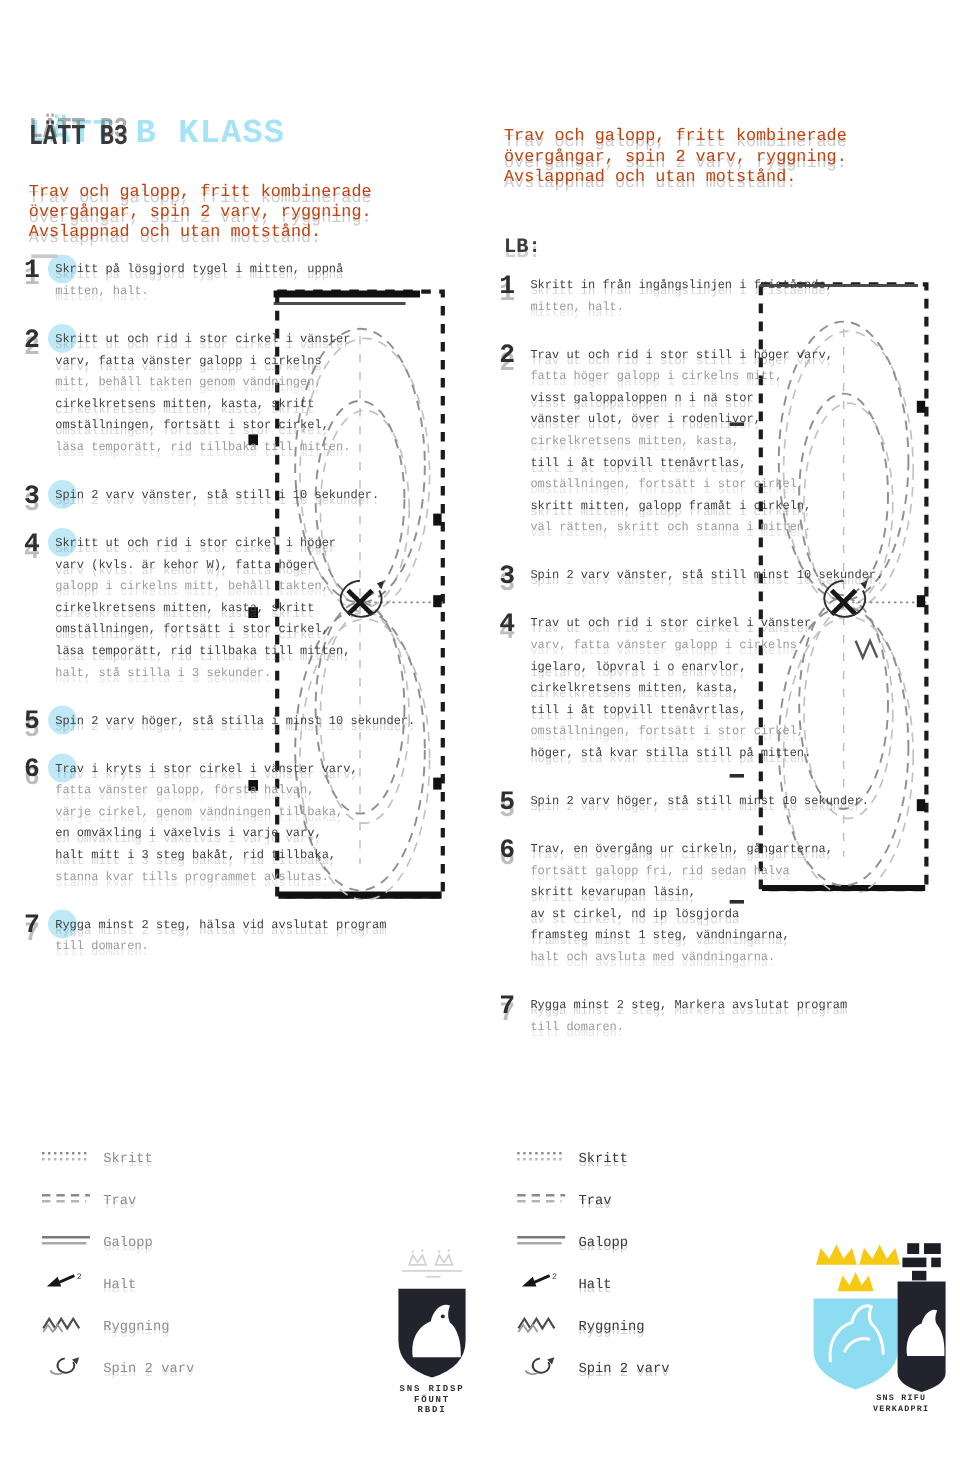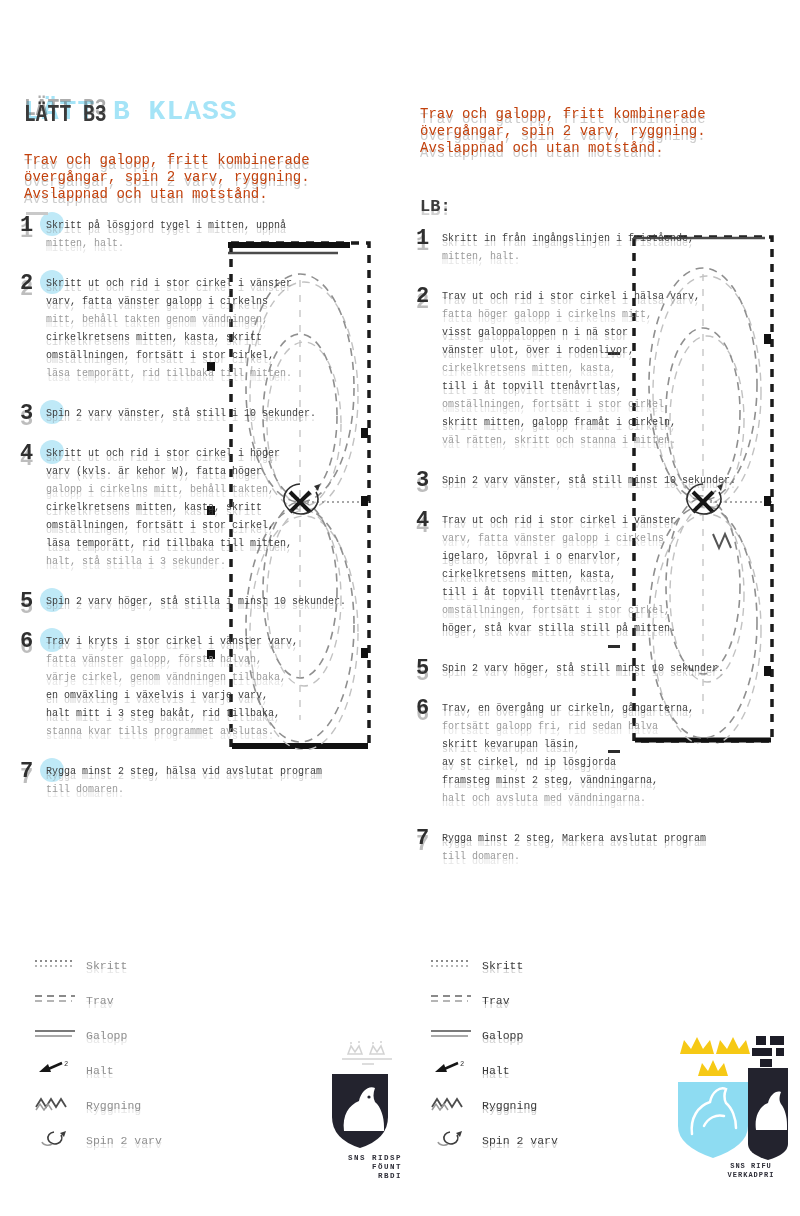--- a/index.html
+++ b/index.html
@@ -43,21 +43,21 @@
   .faintline{position:absolute;width:22px;height:3px;background:#c9c9c9;}
   
   .legend{position:absolute;width:170px;}
   .legend-left{left:34px;top:948px;}
   .legend-right{left:430px;top:948px;}
   .lrow{display:flex;align-items:center;height:35px;}
   .licon{width:52px;flex:0 0 52px;}
   .llab{font-size:11.5px;color:#3a3a3a;text-shadow:0 4px 0 rgba(120,120,120,.35);}
   .legend-left .llab{color:#8f8f8f;text-shadow:0 4px 0 rgba(170,170,170,.3);}
   
-  .logo-center{position:absolute;left:318px;top:1038px;width:84px;text-align:right;}
+  .logo-center{position:absolute;left:318px;top:1038px;width:84px;text-align:center;}
   .logo-right{position:absolute;left:674px;top:1034px;width:120px;}
   .logo-text{margin-top:5px;font-size:7.5px;font-weight:bold;letter-spacing:1.5px;
              color:#2e2e38;line-height:9px;}
   .logo-text-r{position:absolute;left:34px;top:128px;width:86px;text-align:center;
              font-size:7px;font-weight:bold;letter-spacing:1px;color:#2e2e38;line-height:8.5px;}
 </style>
 </head>
 <body>
 
 <div class="page">
@@ -154,21 +154,21 @@
         <div class="item">
           <span class="num">1</span>
           <div class="lines">
             <div class="ln">Skritt in från ingångslinjen i fristående,</div>
             <div class="ln g">mitten, halt.</div>
           </div>
         </div>
         <div class="item">
           <span class="num">2</span>
           <div class="lines">
-            <div class="ln">Trav ut och rid i stor cirkel i hälsa varv,</div>
+            <div class="ln">Trav ut och rid i stor still i höger varv,</div>
             <div class="ln g">fatta höger galopp i cirkelns mitt,</div>
             <div class="ln">visst galoppaloppen n i nä stor</div>
             <div class="ln">vänster ulot, över i rodenlivor,</div>
             <div class="ln g">cirkelkretsens mitten, kasta,</div>
             <div class="ln">till i åt topvill ttenåvrtlas,</div>
             <div class="ln g">omställningen, fortsätt i stor cirkel,</div>
             <div class="ln">skritt mitten, galopp framåt i cirkeln,</div>
             <div class="ln g">väl rätten, skritt och stanna i mitten.</div>
           </div>
         </div>
@@ -196,21 +196,21 @@
             <div class="ln">Spin 2 varv höger, stå still minst 10 sekunder.</div>
           </div>
         </div>
         <div class="item">
           <span class="num">6</span>
           <div class="lines">
             <div class="ln">Trav, en övergång ur cirkeln, gångarterna,</div>
             <div class="ln g">fortsätt galopp fri, rid sedan halva</div>
             <div class="ln">skritt kevarupan läsin,</div>
             <div class="ln">av st cirkel, nd ip lösgjorda</div>
-            <div class="ln">framsteg minst 2 steg, vändningarna,</div>
+            <div class="ln">framsteg minst 1 steg, vändningarna,</div>
             <div class="ln g">halt och avsluta med vändningarna.</div>
           </div>
         </div>
         <div class="item">
           <span class="num">7</span>
           <div class="lines">
             <div class="ln">Rygga minst 2 steg, Markera avslutat program</div>
             <div class="ln g">till domaren.</div>
           </div>
         </div>

